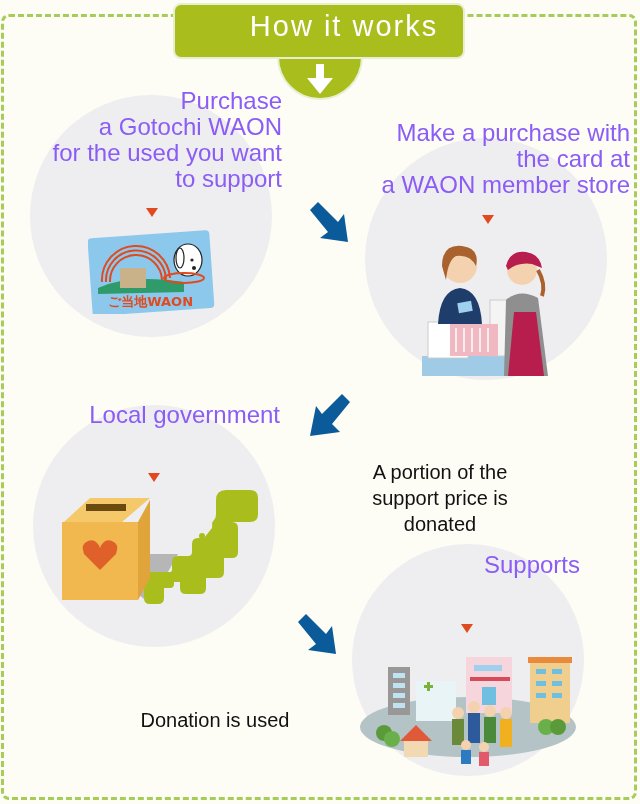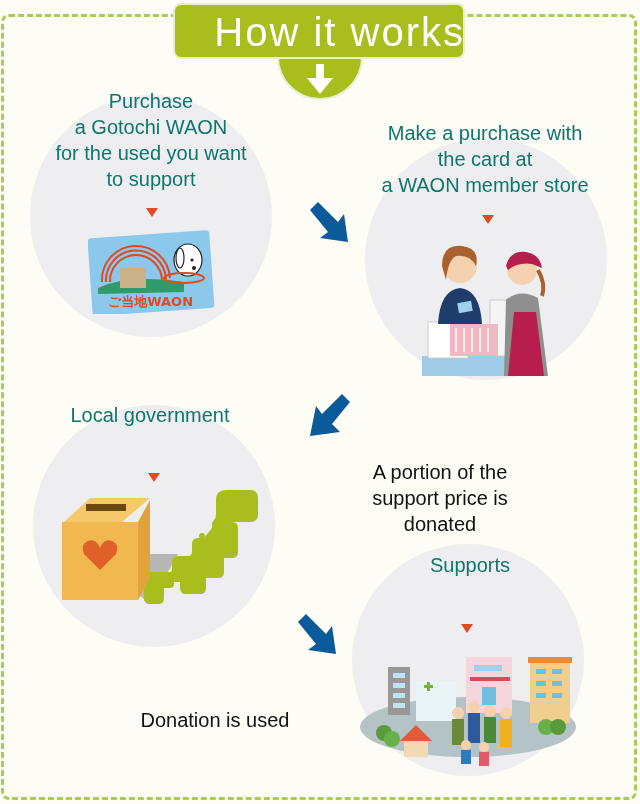--- a/index.html
+++ b/index.html
@@ -1,23 +1,23 @@
 <!DOCTYPE html>
 <html><head>
 <meta charset="utf-8">
 <style>
   html,body{margin:0;padding:0;}
   body{width:640px;height:804px;background:#fdfdf6;position:relative;overflow:hidden;font-family:"Liberation Sans",sans-serif;}
   .frame{position:absolute;left:1px;top:14px;width:636px;height:786px;box-sizing:border-box;border:3px dashed #a8cc5a;border-radius:8px;}
   .badge{position:absolute;left:173px;top:3px;width:292px;height:56px;background:#a9bd1c;border:2px solid #e8eed0;border-radius:8px;box-sizing:border-box;}
   .badge-tab{position:absolute;left:277px;top:40px;width:86px;height:60px;background:#a9bd1c;border-radius:0 0 43px 43px;border:2px solid #e8eed0;border-top:none;box-sizing:border-box;}
-  .badge-text{position:absolute;left:173px;top:10px;width:292px;text-align:right;color:#fff;font-size:40px;letter-spacing:2px;}
+  .badge-text{position:absolute;left:173px;top:10px;width:292px;text-align:center;color:#fff;font-size:29px;letter-spacing:2px;padding-left:25px;}
   .badge-arrow{position:absolute;left:306px;top:62px;width:28px;height:34px;}
   .circle{position:absolute;border-radius:50%;background:#eeeef0;}
-  .title{position:absolute;text-align:center;color:#0f766e;font-size:20px;line-height:26px;}
+  .title{position:absolute;text-align:right;color:#8b5cf6;font-size:24px;line-height:26px;}
   .note{position:absolute;text-align:center;color:#111;font-size:20px;line-height:26px;margin-top:39px;}
   .tri{position:absolute;width:0;height:0;border-left:6px solid transparent;border-right:6px solid transparent;border-top:9px solid #e04a1e;}
   .barrow{position:absolute;width:50px;height:50px;}
 </style>
 </head>
 <body>
 
 <div class="frame"></div>
 
 <div class="badge-tab"></div>

